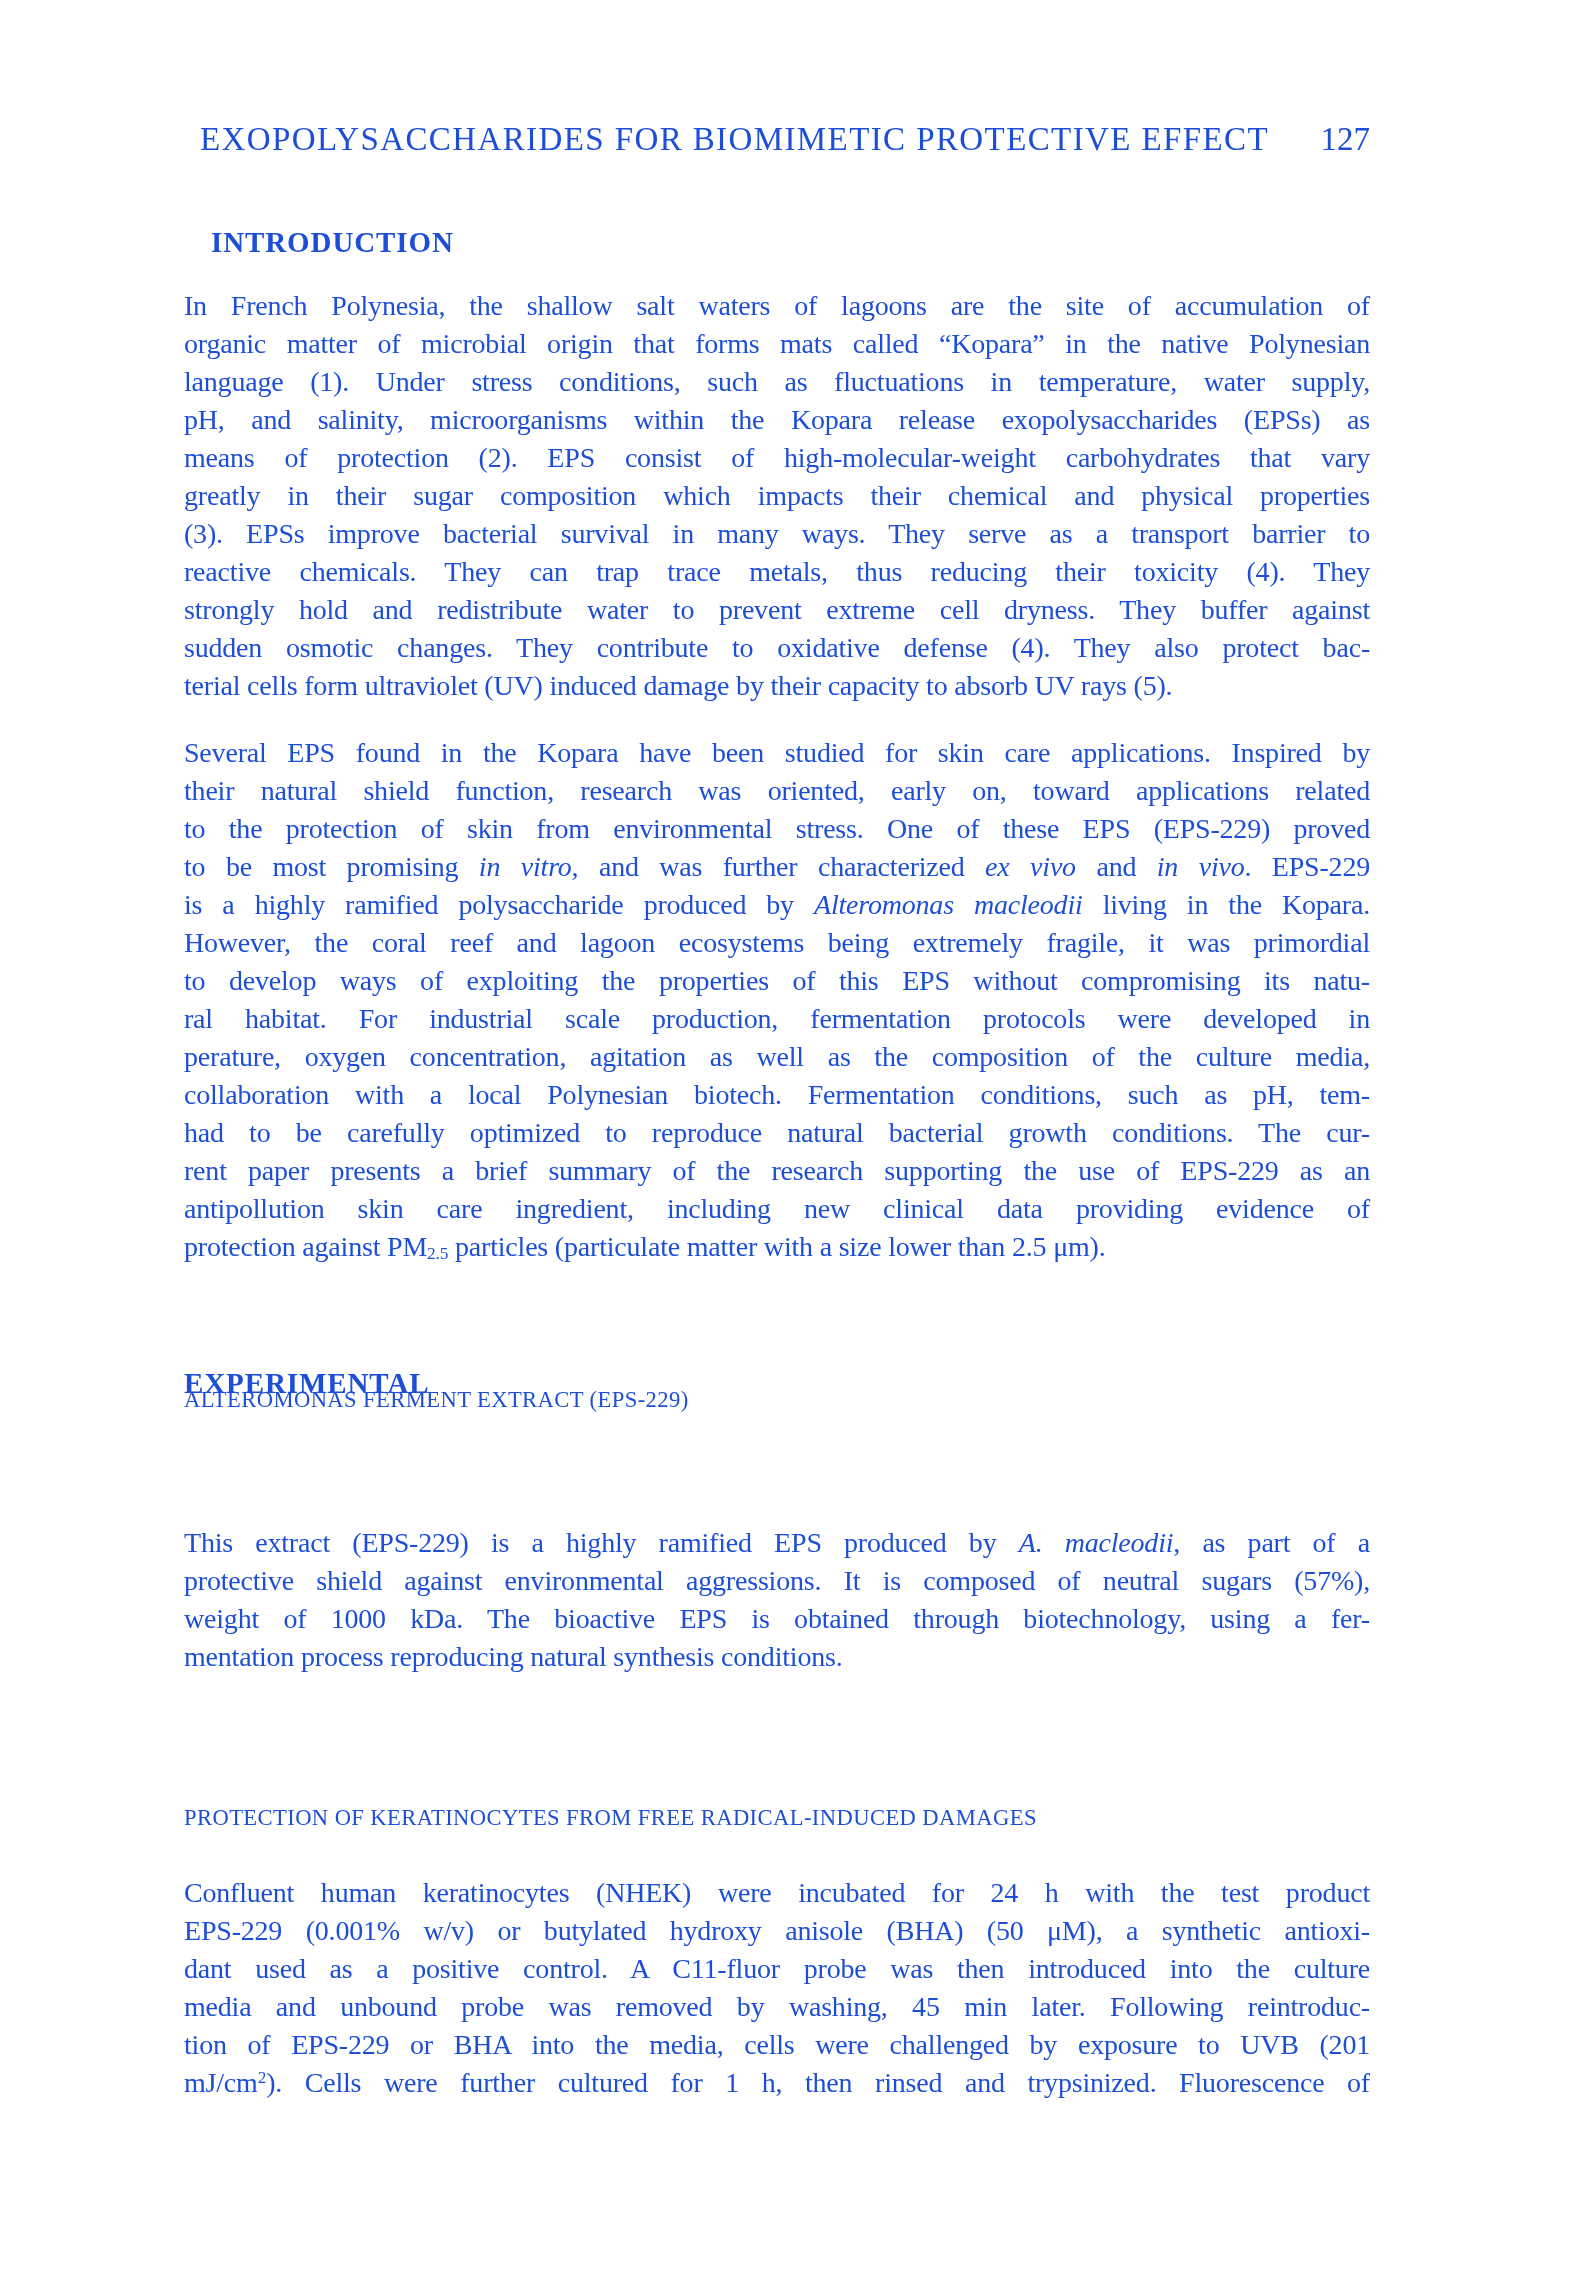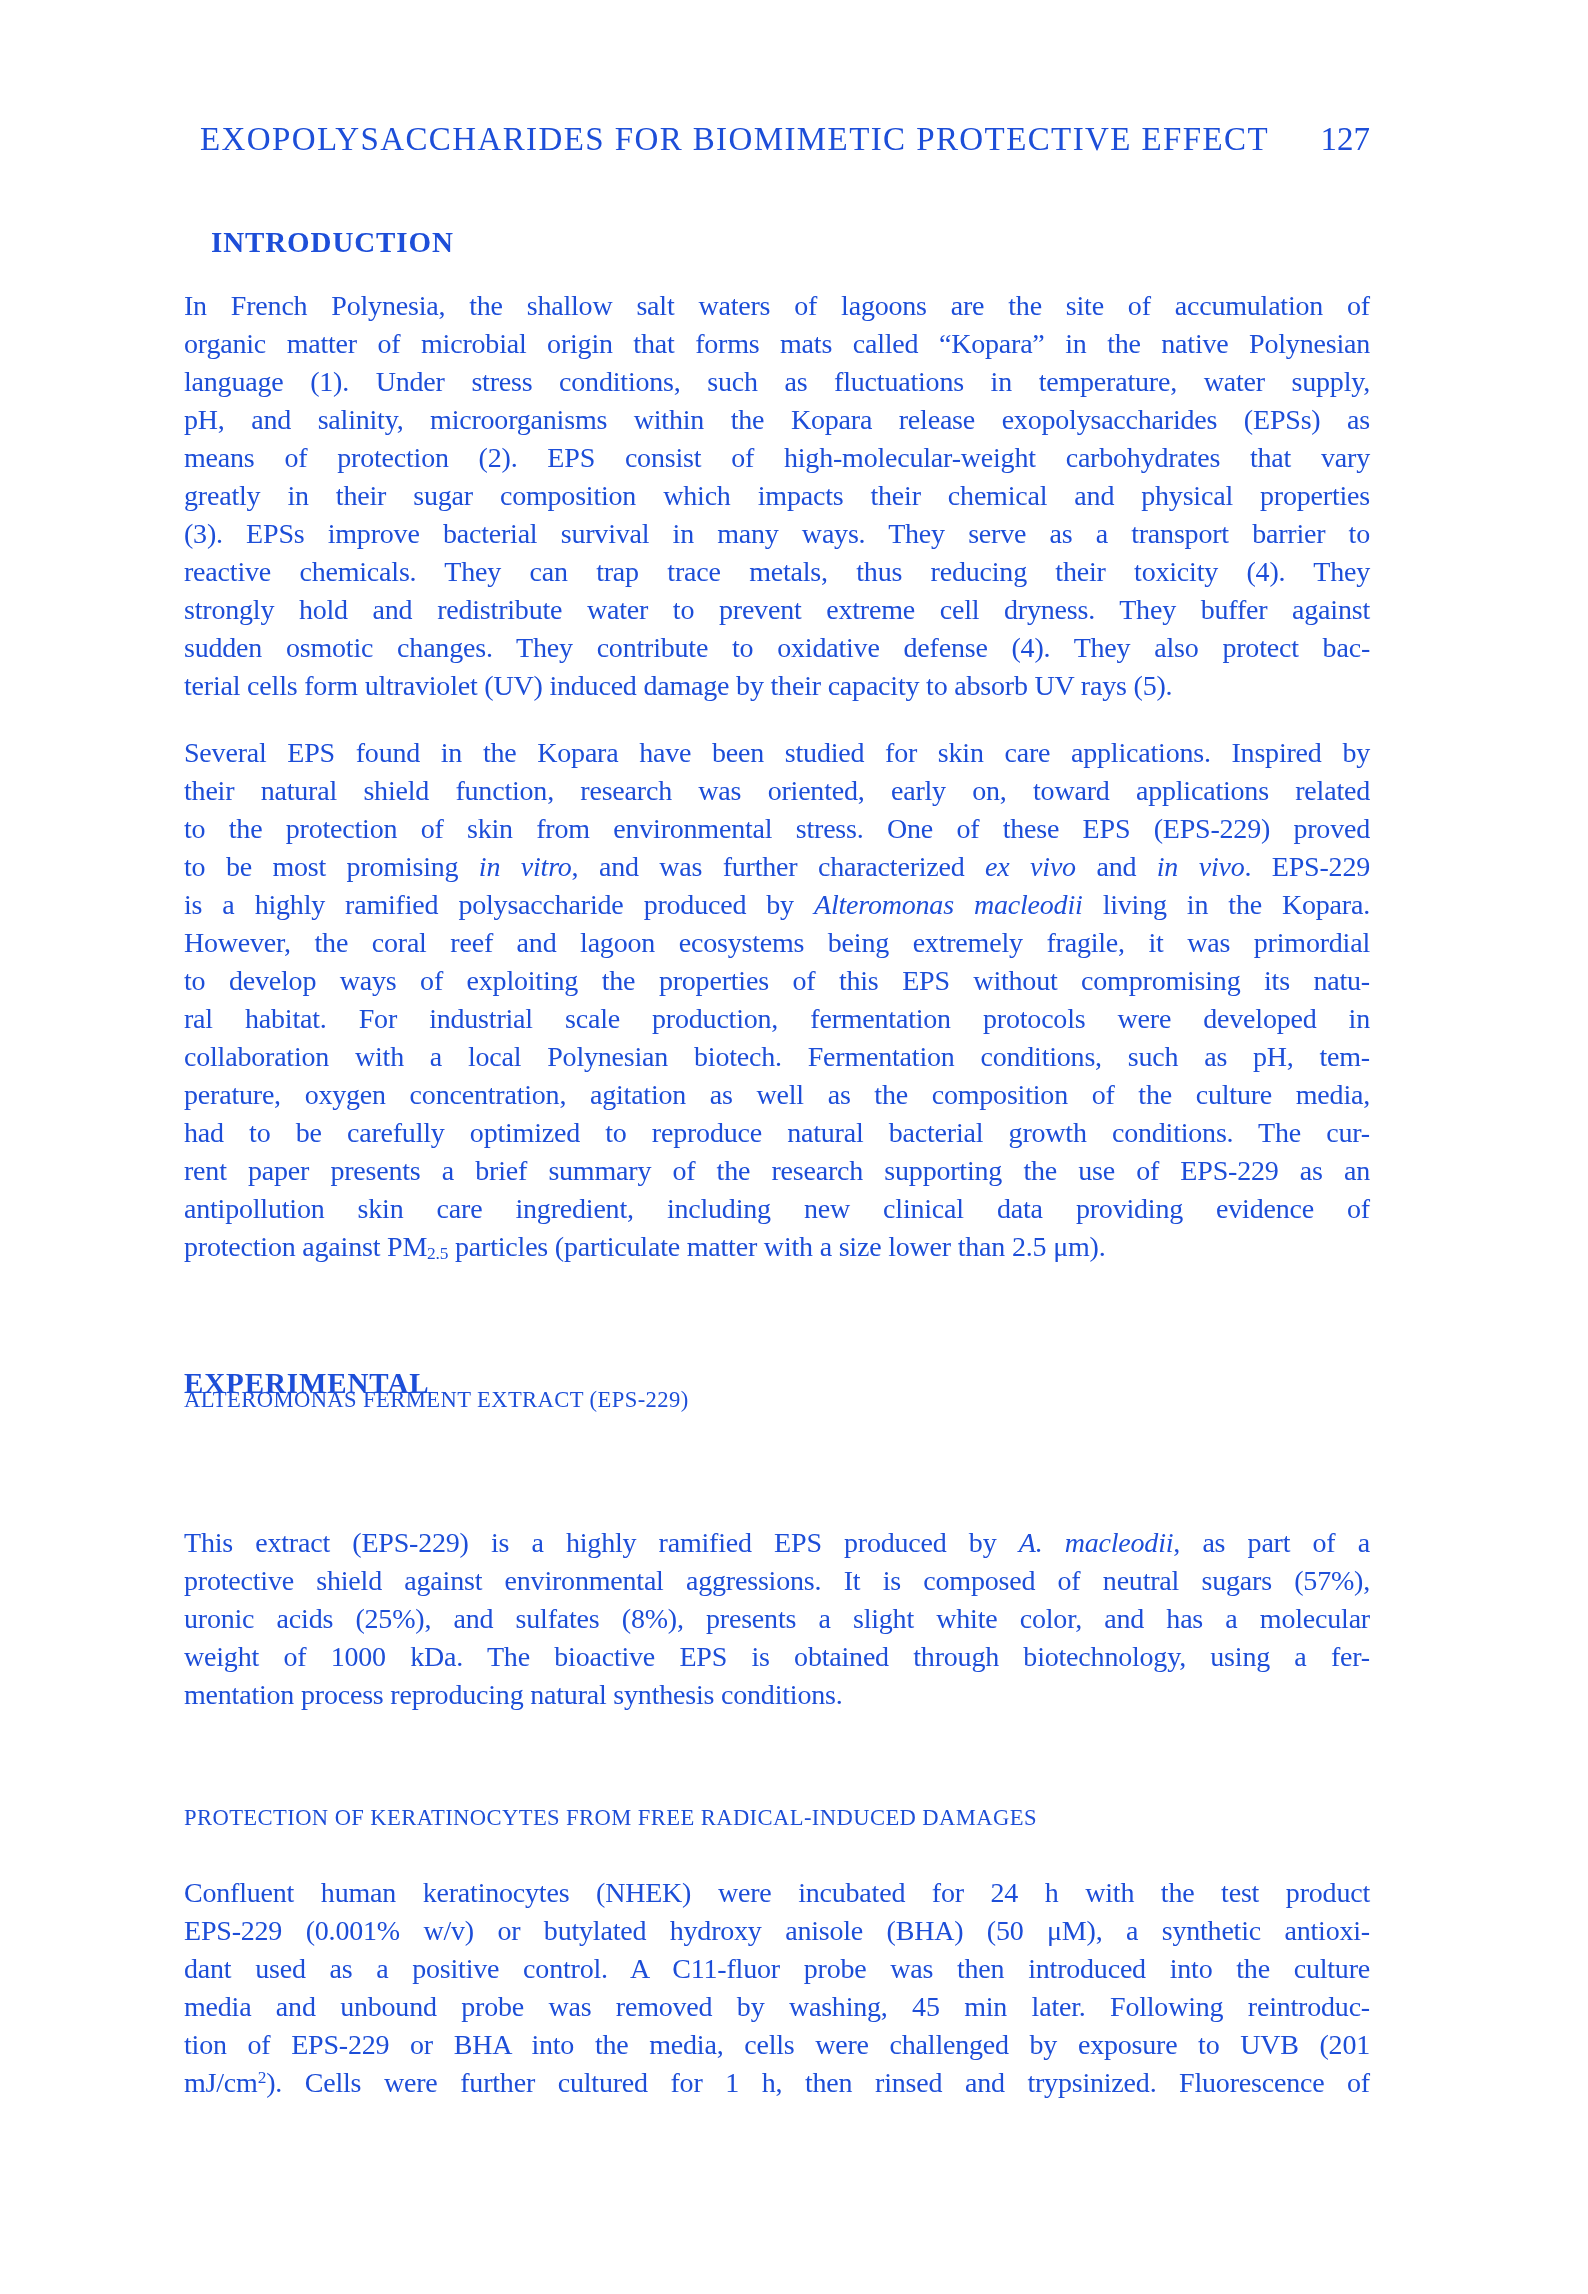--- a/index.html
+++ b/index.html
@@ -116,36 +116,35 @@
 
   <div class="para pos-p2">
       <div class="line j">Several EPS found in the Kopara have been studied for skin care applications. Inspired by</div>
       <div class="line j">their natural shield function, research was oriented, early on, toward applications related</div>
       <div class="line j">to the protection of skin from environmental stress. One of these EPS (EPS-229) proved</div>
       <div class="line j">to be most promising <i>in vitro</i>, and was further characterized <i>ex vivo</i> and <i>in vivo</i>. EPS-229</div>
       <div class="line j">is a highly ramified polysaccharide produced by <i>Alteromonas macleodii</i> living in the Kopara.</div>
       <div class="line j">However, the coral reef and lagoon ecosystems being extremely fragile, it was primordial</div>
       <div class="line j">to develop ways of exploiting the properties of this EPS without compromising its natu-</div>
       <div class="line j">ral habitat. For industrial scale production, fermentation protocols were developed in</div>
+      <div class="line j">perature, oxygen concentration, agitation as well as the composition of the culture media,</div>
       <div class="line j">collaboration with a local Polynesian biotech. Fermentation conditions, such as pH, tem-</div>
-      <div class="line j">perature, oxygen concentration, agitation as well as the composition of the culture media,</div>
       <div class="line j">had to be carefully optimized to reproduce natural bacterial growth conditions. The cur-</div>
       <div class="line j">rent paper presents a brief summary of the research supporting the use of EPS-229 as an</div>
       <div class="line j">antipollution skin care ingredient, including new clinical data providing evidence of</div>
       <div class="line">protection against PM<sub>2.5</sub> particles (particulate matter with a size lower than 2.5 μm).</div>
     </div>
 
   <h1 class="h1 pos-exp">EXPERIMENTAL</h1>
 
   <h2 class="h2 pos-sub1">ALTEROMONAS FERMENT EXTRACT (EPS-229)</h2>
 
   <div class="para pos-p3">
       <div class="line j">This extract (EPS-229) is a highly ramified EPS produced by <i>A. macleodii</i>, as part of a</div>
       <div class="line j">protective shield against environmental aggressions. It is composed of neutral sugars (57%),</div>
-      <div class="line j">uronic acids (25%), and sulfates (8%), presents a slight white color, and has a molecular</div>
       <div class="line j">weight of 1000 kDa. The bioactive EPS is obtained through biotechnology, using a fer-</div>
       <div class="line">mentation process reproducing natural synthesis conditions.</div>
     </div>
 
   <h2 class="h2 pos-sub2">PROTECTION OF KERATINOCYTES FROM FREE RADICAL-INDUCED DAMAGES</h2>
 
   <div class="para pos-p4">
       <div class="line j">Confluent human keratinocytes (NHEK) were incubated for 24 h with the test product</div>
       <div class="line j">EPS-229 (0.001% w/v) or butylated hydroxy anisole (BHA) (50 μM), a synthetic antioxi-</div>
       <div class="line j">dant used as a positive control. A C11-fluor probe was then introduced into the culture</div>

